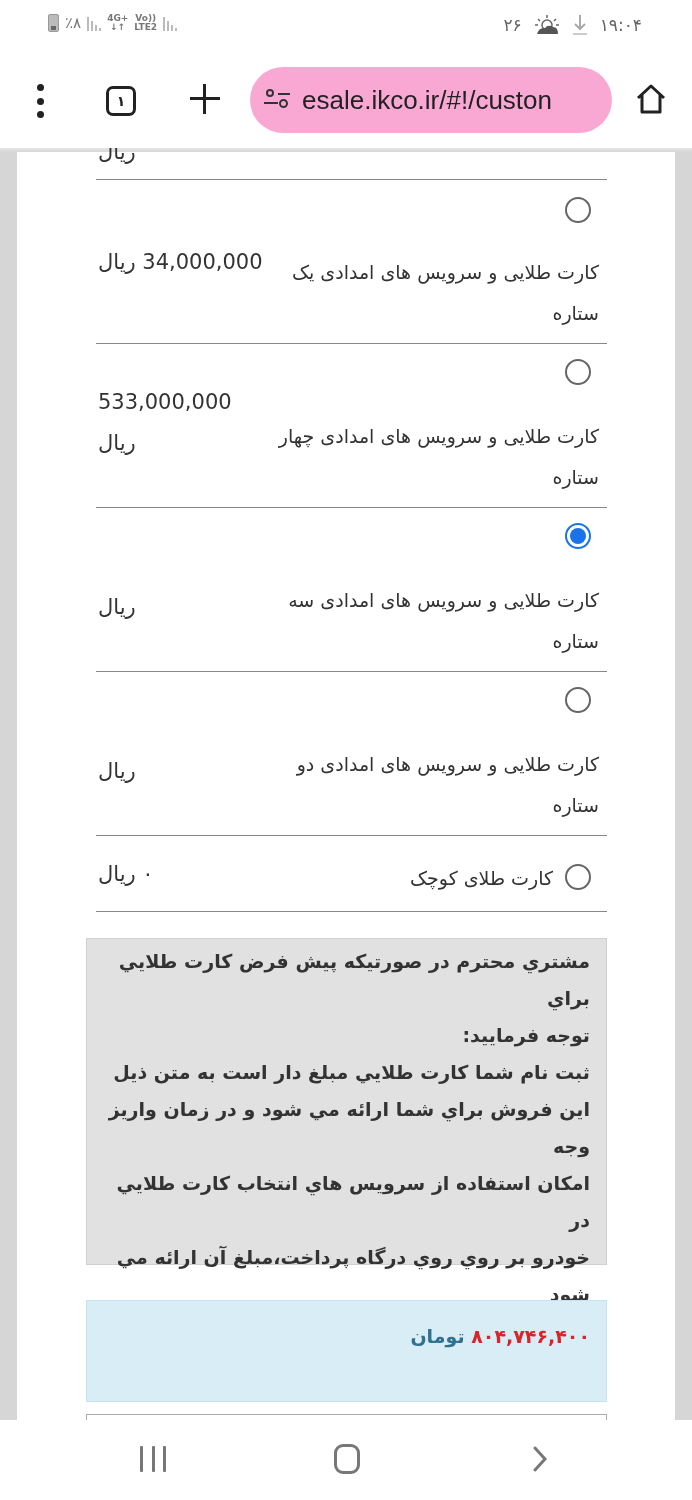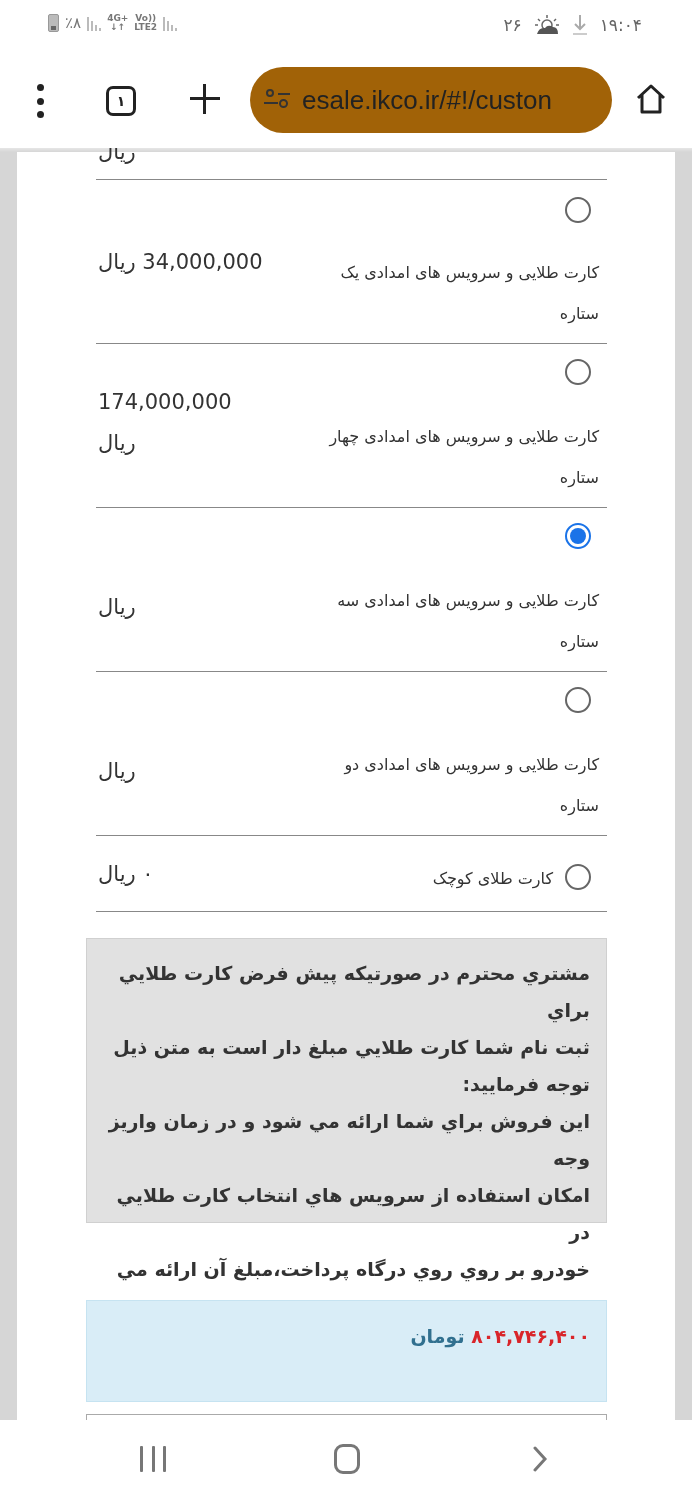--- a/index.html
+++ b/index.html
@@ -18,42 +18,42 @@
 
   
   .browserbar { position: absolute; top: 50px; left: 0; width: 692px; height: 98px; background: #fff; }
   .menu-btn { position: absolute; left: 30px; top: 34px; width: 20px; height: 34px; display: flex; flex-direction: column; align-items: center; justify-content: space-between; }
   .menu-btn i { width: 7px; height: 7px; border-radius: 50%; background: #222; display: block; }
   .tabs-btn { position: absolute; left: 106px; top: 36px; width: 30px; height: 30px; border: 3px solid #222; border-radius: 7px; font-size: 14px; display: flex; align-items: center; justify-content: center; color: #222; font-weight: bold; }
   .newtab-btn { position: absolute; left: 188px; top: 32px; width: 34px; height: 34px; }
   .newtab-btn::before, .newtab-btn::after { content: ""; position: absolute; background: #222; }
   .newtab-btn::before { left: 15px; top: 2px; width: 3px; height: 30px; }
   .newtab-btn::after { left: 2px; top: 15px; width: 30px; height: 3px; }
-  .urlbar { position: absolute; left: 250px; top: 17px; width: 362px; height: 66px; border-radius: 33px; background: #a16207; display: flex; align-items: center; padding-left: 14px; overflow: hidden; }
+  .urlbar { position: absolute; left: 250px; top: 17px; width: 362px; height: 66px; border-radius: 33px; background: #f9a8d4; display: flex; align-items: center; padding-left: 14px; overflow: hidden; }
   .tune-icon { width: 28px; height: 22px; position: relative; margin-right: 10px; flex: none; }
   .tune-icon .c1 { position: absolute; left: 2px; top: 0; width: 8px; height: 8px; border: 2px solid #333; border-radius: 50%; }
   .tune-icon .l1 { position: absolute; left: 0; top: 13px; width: 14px; height: 2px; background: #333; }
   .tune-icon .l2 { position: absolute; left: 14px; top: 4px; width: 12px; height: 2px; background: #333; }
   .tune-icon .c2 { position: absolute; left: 15px; top: 10px; width: 9px; height: 9px; border: 2px solid #333; border-radius: 50%; }
   .url-text { font-family: "Liberation Sans", sans-serif; font-size: 26px; color: #222; white-space: nowrap; }
   .home-btn { position: absolute; left: 634px; top: 33px; width: 34px; height: 32px; }
 
   
   .page { position: absolute; top: 148px; left: 0; width: 692px; height: 1272px; background: #d6d6d6; overflow: hidden; }
   .page-shadow { position: absolute; top: 0; left: 0; width: 692px; height: 4px; background: linear-gradient(#e6e6e6, #d6d6d6); }
   .card { position: absolute; left: 17px; top: 2px; width: 658px; height: 1290px; background: #fff; }
 
   .opt-row { position: absolute; left: 96px; width: 511px; border-bottom: 1.5px solid #888; direction: rtl; }
   .opt-radio { position: absolute; right: 16px; width: 26px; height: 26px; border: 2px solid #666; border-radius: 50%; background: #fff; }
   .opt-radio.checked { border: 2.5px solid #1a73e8; }
   .opt-radio.checked::after { content: ""; position: absolute; left: 3px; top: 3px; width: 16px; height: 16px; border-radius: 50%; background: #1a73e8; }
-  .opt-label { position: absolute; right: 8px; font-size: 16px; line-height: 41px; color: #333; text-align: right; white-space: nowrap; }
+  .opt-label { position: absolute; right: 8px; font-size: 19px; line-height: 41px; color: #333; text-align: right; white-space: nowrap; }
   .opt-price { position: absolute; left: 2px; font-size: 21px; line-height: 41px; color: #333; text-align: left; direction: rtl; white-space: nowrap; }
 
-  .notice { position: absolute; left: 86px; top: 790px; width: 521px; height: 285px; background: #e1e1e1; border: 1px solid #d0d0d0; direction: rtl; padding: 16px 16px 0 8px; }
+  .notice { position: absolute; left: 86px; top: 790px; width: 521px; height: 327px; background: #e1e1e1; border: 1px solid #d0d0d0; direction: rtl; padding: 4px 16px 0 8px; }
   .notice p { font-size: 19px; line-height: 37px; color: #333; font-weight: bold; text-align: right; }
 
   .payment { position: absolute; left: 86px; top: 1152px; width: 521px; height: 102px; background: #d9edf7; border: 1px solid #c6e3f1; direction: rtl; padding: 16px 16px 0 8px; }
   .payment p { font-size: 19px; line-height: 38px; color: #31708f; font-weight: bold; text-align: right; }
   .payment .amt { color: #d9252a; }
   .next-box { position: absolute; left: 86px; top: 1266px; width: 521px; height: 20px; border: 1px solid #aaa; border-bottom: none; }
 
   
   .navbar { position: absolute; top: 1420px; left: 0; width: 692px; height: 80px; background: #fff; }
   .nav-recent { position: absolute; left: 140px; top: 26px; width: 26px; height: 26px; display: flex; justify-content: space-between; }
@@ -147,21 +147,21 @@
 
   <div class="opt-row" style="top:32px;height:164px;">
     <div class="opt-radio" style="top:17px;"></div>
     <div class="opt-label" style="top:72px;">کارت طلایی و سرویس های امدادی یک</div>
     <div class="opt-label" style="top:113px;">ستاره</div>
     <div class="opt-price" style="top:62px;">34,000,000 ریال</div>
   </div>
 
   <div class="opt-row" style="top:196px;height:164px;">
     <div class="opt-radio" style="top:15px;"></div>
-    <div class="opt-price" style="top:38px;">174,000,000</div>
+    <div class="opt-price" style="top:38px;">533,000,000</div>
     <div class="opt-price" style="top:79px;">ریال</div>
     <div class="opt-label" style="top:72px;">کارت طلایی و سرویس های امدادی چهار</div>
     <div class="opt-label" style="top:113px;">ستاره</div>
   </div>
 
   <div class="opt-row" style="top:360px;height:164px;">
     <div class="opt-radio checked" style="top:15px;"></div>
     <div class="opt-price" style="top:79px;">ریال</div>
     <div class="opt-label" style="top:72px;">کارت طلایی و سرویس های امدادی سه</div>
     <div class="opt-label" style="top:113px;">ستاره</div>
@@ -175,22 +175,22 @@
   </div>
 
   <div class="opt-row" style="top:688px;height:76px;">
     <div class="opt-radio" style="top:28px;"></div>
     <div class="opt-label" style="right:54px;top:22px;">کارت طلای کوچک</div>
     <div class="opt-price" style="top:18px;">۰ ریال</div>
   </div>
 
   <div class="notice">
     <p>مشتري محترم در صورتيكه پيش فرض كارت طلايي براي</p>
+    <p>توجه فرماييد:</p>
     <p>ثبت نام شما كارت طلايي مبلغ دار است به متن ذيل</p>
-    <p>توجه فرماييد:</p>
     <p>اين فروش براي شما ارائه مي شود و در زمان واريز وجه</p>
     <p>امكان استفاده از سرويس هاي انتخاب كارت طلايي در</p>
     <p>خودرو بر روي روي درگاه پرداخت،مبلغ آن ارائه مي شود</p>
     <p>در صورت عدم تمايل، مي توانيد گزينه ديگران كارت</p>
     <p>طلايي باشد.</p>
   </div>
 
   <div class="payment">
     <p>
       <span class="amt">۸۰۴,۷۴۶,۴۰۰</span>

